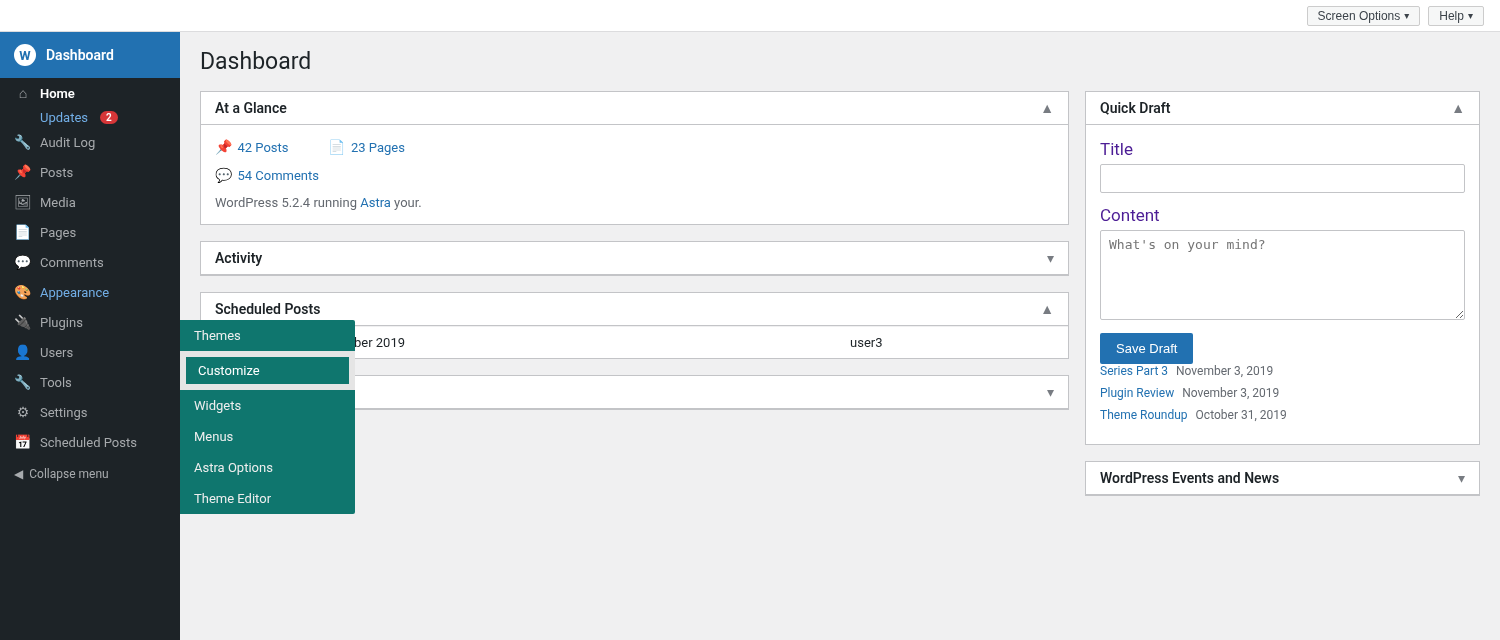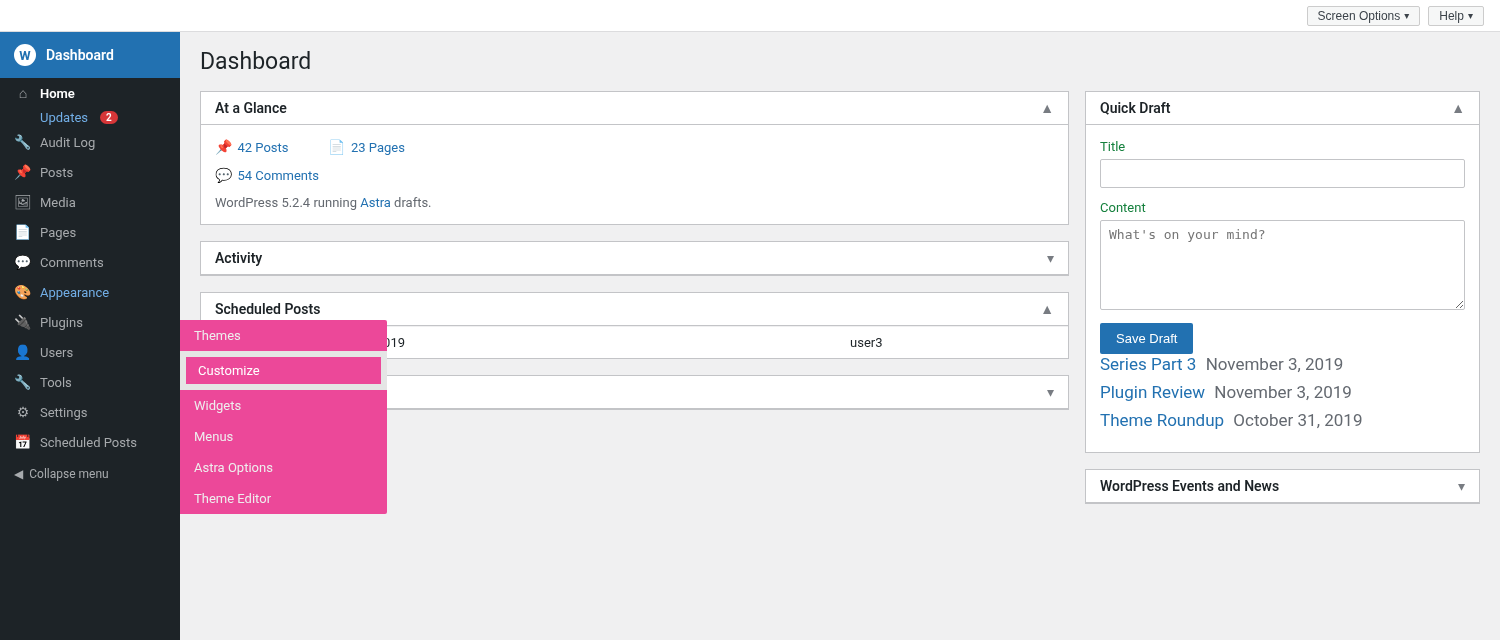--- a/index.html
+++ b/index.html
@@ -95,22 +95,22 @@
       cursor: pointer;
       font-size: 12px;
       display: flex; align-items: center; gap: 6px;
     }
 
     
     .submenu-flyout {
       position: absolute;
       left: 180px;
       top: 320px;
-      width: 207px;
-      background: #ec4899;
+      width: 175px;
+      background: #0f766e;
       z-index: 100;
       border-radius: 0 2px 2px 0;
     }
     .submenu-item {
       padding: 8px 14px;
       color: #eee;
       cursor: pointer;
       font-size: 13px;
       display: block;
     }
@@ -177,21 +177,21 @@
     .stat-icon { color: #72aee6; font-size: 14px; }
     .glance-footer { color: #646970; font-size: 13px; }
     .glance-footer a { color: #2271b1; text-decoration: none; }
 
     
     .sched-table { width: 100%; border-collapse: collapse; }
     .sched-table td { padding: 8px 10px; color: #1d2327; font-size: 13px; }
     .sched-table tr:first-child td { border-top: 1px solid #f0f0f1; }
 
     
-    .qd-label { font-size: 13px; color: #15803d; margin-bottom: 5px; }
+    .qd-label { font-size: 17px; color: #4c1d95; margin-bottom: 5px; }
     .qd-input {
       width: 100%;
       border: 1px solid #c3c4c7;
       border-radius: 2px;
       padding: 6px 8px;
       font-size: 13px;
       outline: none;
       margin-bottom: 12px;
     }
     .qd-textarea {
@@ -218,21 +218,21 @@
 
     
     .recent-drafts-header {
       display: flex;
       align-items: center;
       justify-content: space-between;
       margin: 14px 0 8px;
     }
     .recent-drafts-title { font-size: 13px; font-weight: 600; color: #1d2327; }
     .view-all-link { color: #2271b1; text-decoration: none; font-size: 13px; }
-    .draft-item { margin-bottom: 8px; font-size: 17px; }
+    .draft-item { margin-bottom: 8px; font-size: 12px; }
     .draft-title { color: #2271b1; text-decoration: none; }
     .draft-date { color: #646970; margin-left: 5px; }
   </style>
 </head>
 <body>
 
 <div class="top-bar">
   <button class="top-bar-btn">
     <span>Screen Options</span>
     <span class="chevron">▾</span>
@@ -359,21 +359,21 @@
             </div>
             <div class="glance-stats">
               <div class="glance-stat">
                 <a href="#">
                   <span class="stat-icon">💬</span>
                   <span>54 Comments</span>
                 </a>
               </div>
             </div>
             <div class="glance-footer">
-              <span>WordPress 5.2.4 running </span><a href="#">Astra</a><span> drafts.</span>
+              <span>WordPress 5.2.4 running </span><a href="#">Astra</a><span> your.</span>
             </div>
           </div>
         </div>
 
         <div class="widget">
           <div class="widget-header">
             <span class="widget-title">Activity</span>
             <span class="widget-toggle">▾</span>
           </div>
         </div>

